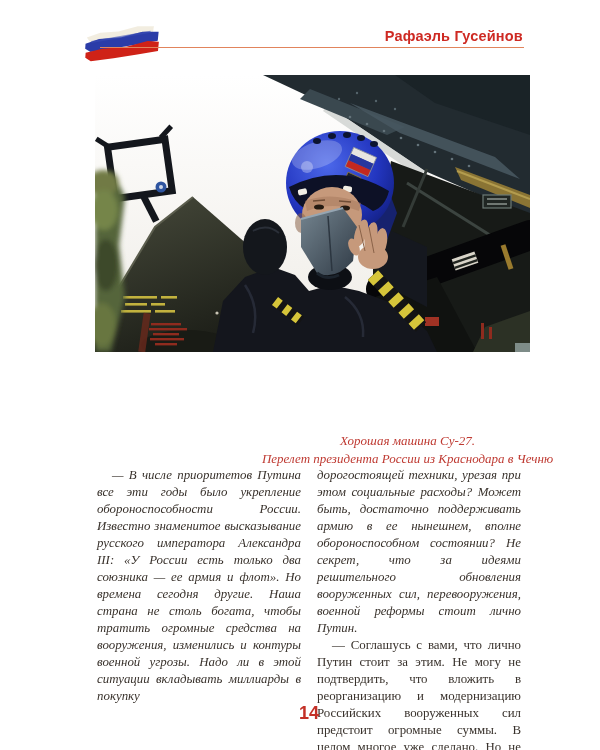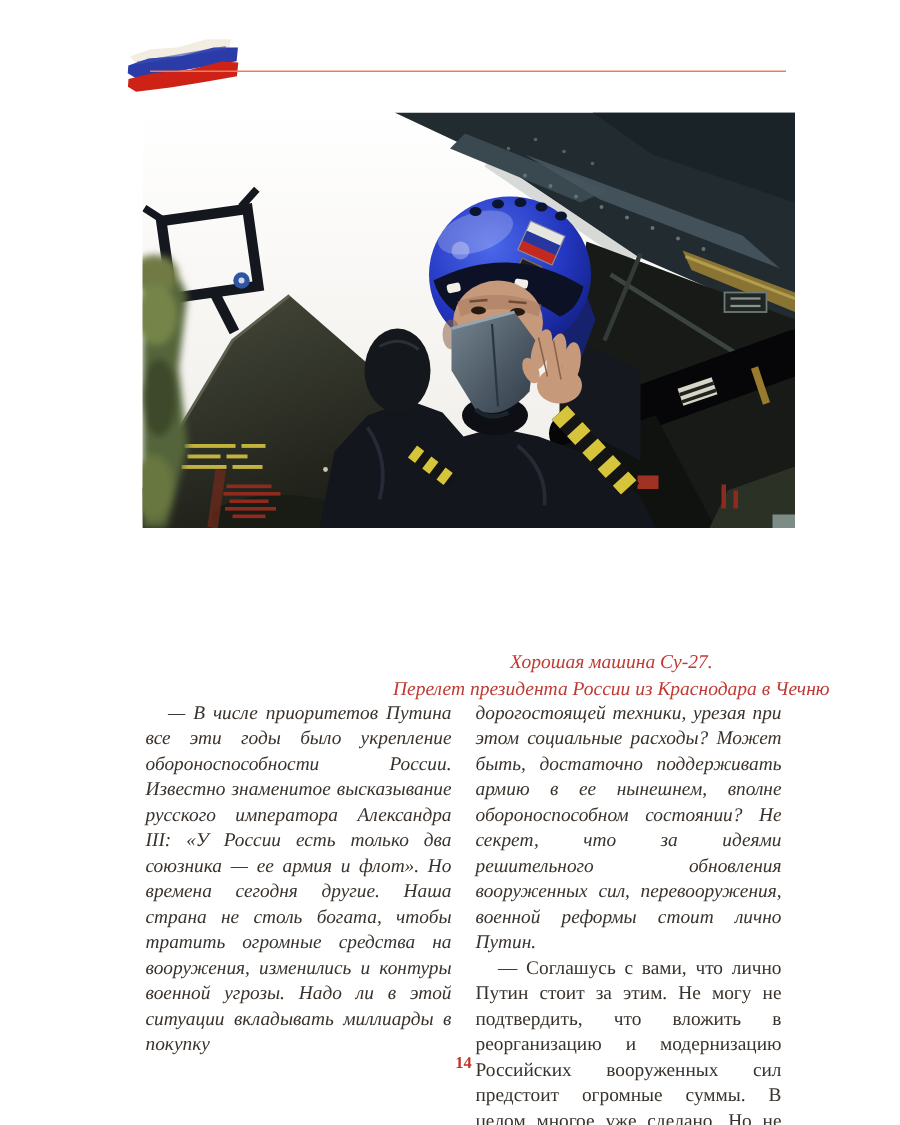--- a/index.html
+++ b/index.html
@@ -25,39 +25,40 @@
   }
   
   .columns{position:absolute;left:97px;top:420px;width:424px;display:flex;gap:16px;}
   .col{width:204px;font-size:12.9px;line-height:17px;color:#39322c;text-align:justify;}
   .col p{margin:0;}
   .col p.italic{font-style:italic;margin-top:47px;}
   .col p.indent{text-indent:15px;}
   
   .pagenum{
     position:absolute;left:97px;top:703px;width:424px;text-align:center;
-    font-family:Liberation Serif, serif;font-weight:bold;font-size:11px;color:#c33027;
+    font-family:Liberation Sans, sans-serif;font-weight:bold;font-size:18px;color:#c33027;
   }
 </style>
 </head>
 <body>
 
 <div class="page">
 
   <div class="flag">
     <svg viewBox="0 0 84 44" width="84" height="44" aria-hidden="true">
       <g transform="rotate(-7 42 22)">
         <polygon points="6,10 20,7 38,8 58,5 74,7 72,14 52,15 30,16 10,17" fill="#efe9d8" opacity="0.8"></polygon>
         <polygon points="4,16 18,13 40,14 62,11 78,13 76,22 55,23 32,24 8,25 3,21" fill="#2b3ca8"></polygon>
         <polygon points="3,25 20,23 44,24 66,21 77,23 75,32 54,33 30,34 7,34 2,30" fill="#cf2217"></polygon>
         <polygon points="10,14 70,11 70,13 10,16" fill="#3a4cb6" opacity="0.6"></polygon>
       </g>
     </svg>
   </div>
   <div class="header-rule"></div>
+  <div class="author">Рафаэль Гусейнов</div>
 
   <figure class="photo" style="margin:0">
     <svg viewBox="0 0 435 277" preserveAspectRatio="none" aria-hidden="true">
       <defs>
         <linearGradient id="sky" x1="0" y1="0" x2="0" y2="1">
           <stop offset="0" stop-color="#ffffff"></stop>
             <stop offset="1" stop-color="#efece6"></stop>
         </linearGradient>
         <radialGradient id="helmet" cx="0.38" cy="0.32" r="0.85">
           <stop offset="0" stop-color="#4c68ea"></stop>

